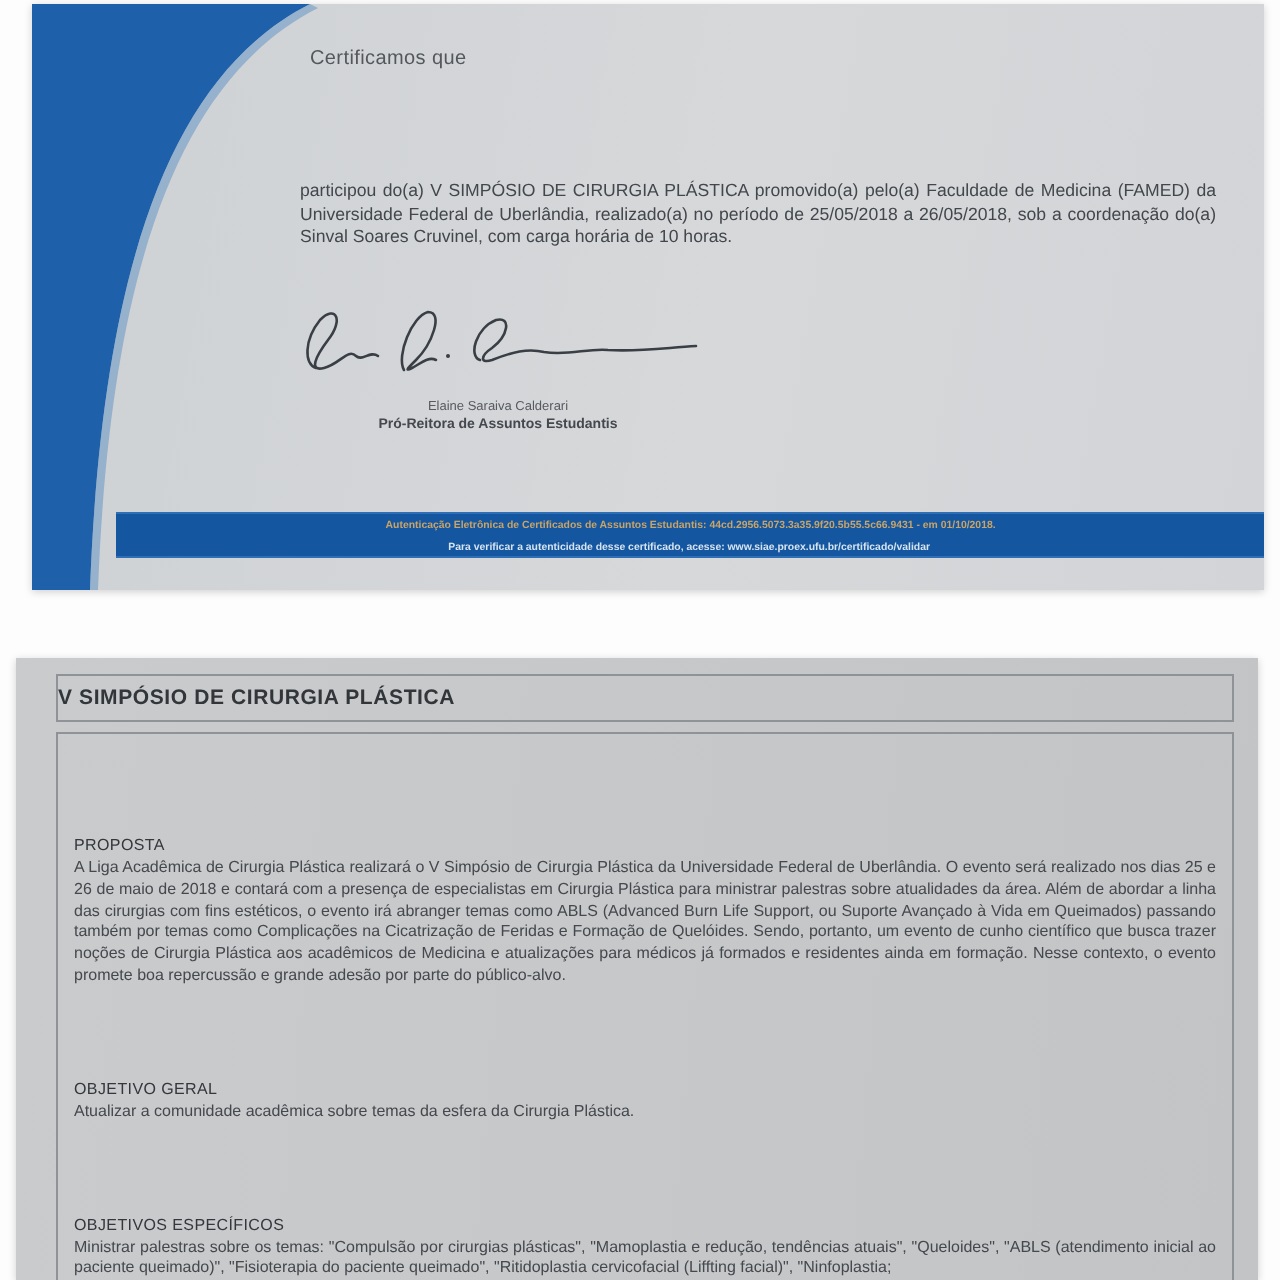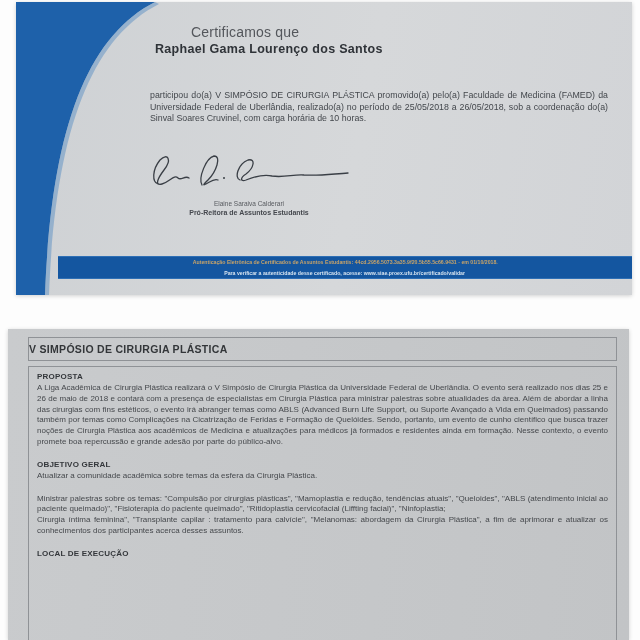--- a/index.html
+++ b/index.html
@@ -14,21 +14,21 @@
   
   .cert-photo {
     position: absolute; left: 16px; top: 2px; width: 616px; height: 293px;
     background: linear-gradient(100deg, #ced1d4 0%, #d6d8da 55%, #d2d4d7 100%);
     box-shadow: 0 1px 4px rgba(0,0,0,.18);
     overflow: hidden;
   }
   .blue-corner { position: absolute; left: 0; top: 0; width: 150px; height: 293px; }
   .cert-intro {
     position: absolute; left: 139px; top: 22px;
-    font-size: 14px; color: #54575c; letter-spacing: .2px; margin-left: 36px;
+    font-size: 10px; color: #54575c; letter-spacing: .2px;
   }
   .cert-name {
     position: absolute; left: 139px; top: 40px;
     font-size: 12.5px; font-weight: bold; color: #2f3338; letter-spacing: .3px;
   }
   .cert-body {
     position: absolute; left: 134px; top: 88px; width: 458px;
     font-size: 8.8px; line-height: 11.5px; color: #43474c;
     text-align: justify;
   }
@@ -71,41 +71,40 @@
   .title-box span {
     font-size: 10.5px; font-weight: bold; color: #333639; letter-spacing: .3px;
   }
   .content-box {
     position: absolute; left: 20px; top: 37px; width: 589px; height: 290px;
     border: 1px solid #8f9296;
     padding: 5px 8px;
   }
   .section { margin-bottom: 12px; }
   .section-heading {
-    font-size: 8px; font-weight: bold; color: #34373b;
-    margin-bottom: 2px; letter-spacing: .2px;
+    font-size: 8px; font-weight: normal; color: #34373b;
+    margin-bottom: 2px; letter-spacing: .2px; margin-top: 46px;
   }
   .section-body {
     font-size: 8px; line-height: 10.8px; color: #45484c;
     text-align: justify; white-space: pre-line;
   }
 </style>
 </head>
 <body>
 
 <div class="cert-photo">
 
   <svg class="blue-corner" width="150" height="293" viewBox="0 0 150 293">
     <path d="M0,0 L139,0 C70,35 35,130 29,293 L0,293 Z" fill="#1e61aa"></path>
     <path d="M139,0 C70,35 35,130 29,293 L33,293 C39,132 74,37 143,2 Z" fill="#5c8fc4" opacity=".5"></path>
   </svg>
 
   <div class="cert-intro">Certificamos que</div>
 
-  <div class="cert-name">Raphael Gama Lourenço dos Santos</div>
 
   <div class="cert-body">participou do(a) V SIMPÓSIO DE CIRURGIA PLÁSTICA promovido(a) pelo(a) Faculdade de Medicina (FAMED) da Universidade Federal de Uberlândia, realizado(a) no período de 25/05/2018 a 26/05/2018, sob a coordenação do(a) Sinval Soares Cruvinel, com carga horária de 10 horas.</div>
 
   <div class="sig-block">
     <svg class="sig-svg" width="210" height="48" viewBox="0 0 210 48">
       <g fill="none" stroke="#3a3f46" stroke-width="1.3" stroke-linecap="round">
         <path d="M14,36 C8,34 8,22 16,12 C24,4 28,12 20,22 C14,30 10,38 18,36 C26,34 30,26 34,30 C37,33 41,27 45,30"></path>
         <path d="M58,37 C54,30 62,10 70,8 C78,8 72,24 64,32 C60,36 58,38 62,36 C66,34 70,30 74,32"></path>
         <circle cx="80" cy="30" r="1" fill="#3a3f46" stroke="none"></circle>
         <path d="M96,32 C90,30 94,16 104,12 C112,10 110,20 102,26 C96,30 96,34 102,32 C112,28 120,26 128,28 C140,30 150,26 160,27 C175,28 188,26 204,25"></path>
@@ -135,20 +134,21 @@
       <div class="section-heading">PROPOSTA</div>
       <div class="section-body">A Liga Acadêmica de Cirurgia Plástica realizará o V Simpósio de Cirurgia Plástica da Universidade Federal de Uberlândia. O evento será realizado nos dias 25 e 26 de maio de 2018 e contará com a presença de especialistas em Cirurgia Plástica para ministrar palestras sobre atualidades da área. Além de abordar a linha das cirurgias com fins estéticos, o evento irá abranger temas como ABLS (Advanced Burn Life Support, ou Suporte Avançado à Vida em Queimados) passando também por temas como Complicações na Cicatrização de Feridas e Formação de Quelóides. Sendo, portanto, um evento de cunho científico que busca trazer noções de Cirurgia Plástica aos acadêmicos de Medicina e atualizações para médicos já formados e residentes ainda em formação. Nesse contexto, o evento promete boa repercussão e grande adesão por parte do público-alvo.</div>
     </div>
 
     <div class="section">
       <div class="section-heading">OBJETIVO GERAL</div>
       <div class="section-body">Atualizar a comunidade acadêmica sobre temas da esfera da Cirurgia Plástica.</div>
     </div>
 
     <div class="section">
+      <div class="section-heading">OBJETIVOS ESPECÍFICOS</div>
       <div class="section-body">Ministrar palestras sobre os temas: "Compulsão por cirurgias plásticas", "Mamoplastia e redução, tendências atuais", "Queloides", "ABLS (atendimento inicial ao paciente queimado)", "Fisioterapia do paciente queimado", "Ritidoplastia cervicofacial (Liffting facial)", "Ninfoplastia;
 Cirurgia íntima feminina", "Transplante capilar : tratamento para calvície", "Melanomas: abordagem da Cirurgia Plástica", a fim de aprimorar e atualizar os conhecimentos dos participantes acerca desses assuntos.</div>
     </div>
 
     <div class="section">
     </div>
 
     <div class="section">
       <div class="section-heading">LOCAL DE EXECUÇÃO</div>
     </div>

